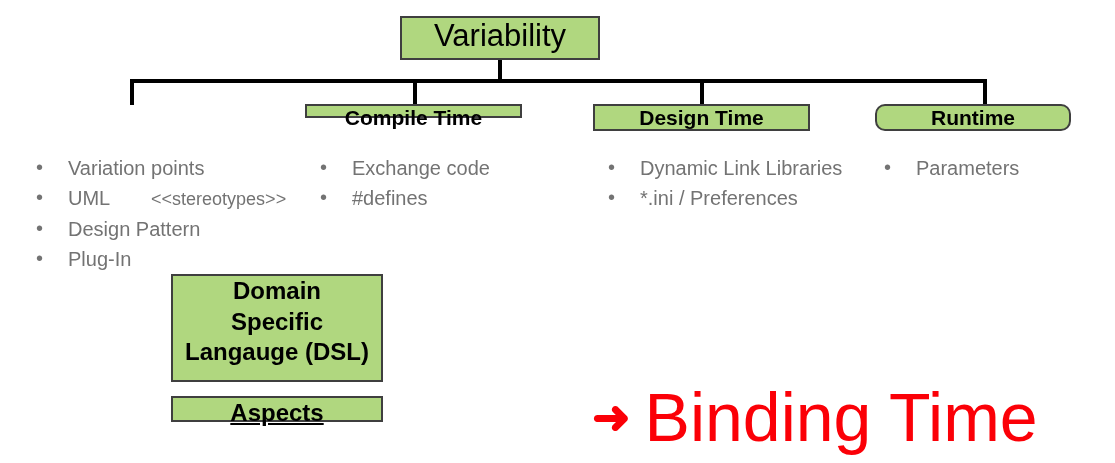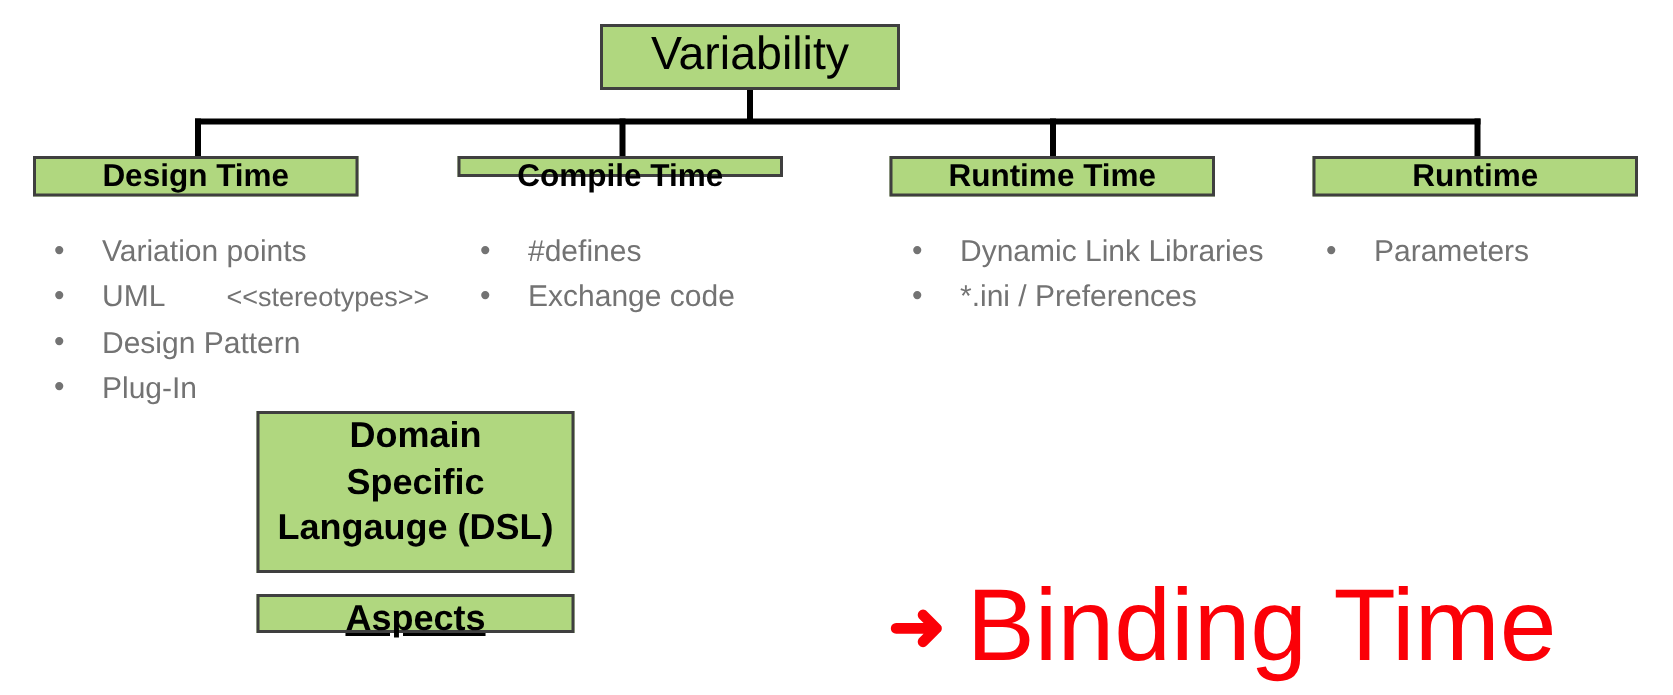--- a/index.html
+++ b/index.html
@@ -110,46 +110,43 @@
     <span>Variability</span>
   </div>
 
   <div class="line vline" style="left:498px; top:60px; height:21px;"></div>
   <div class="line hline" style="left:130px; top:79px; width:857px;"></div>
   <div class="line vline" style="left:130px; top:79px; height:26px;"></div>
   <div class="line vline" style="left:413px; top:79px; height:26px;"></div>
   <div class="line vline" style="left:700px; top:79px; height:26px;"></div>
   <div class="line vline" style="left:983px; top:79px; height:26px;"></div>
 
-  <div class="gbox head" style="left:22px; top:104px; width:217px; height:27px;">
-    <span>Design Time</span>
-  </div>
   <div class="gbox head" style="left:305px; top:104px; width:217px; height:14px;">
     <span>Compile Time</span>
   </div>
   <div class="gbox head" style="left:593px; top:104px; width:217px; height:27px;">
-    <span>Runtime Time</span>
+    <span>Design Time</span>
   </div>
-  <div class="gbox head" style="left:875px; top:104px; width:217px; height:27px;">
+  <div class="gbox head" style="left:875px; top:104px; width:196px; height:27px;border-radius:10px;">
     <span>Runtime</span>
   </div>
 
   <div class="col" style="left:28px; top:154px; width:285px;">
     <ul class="blist">
       <li><span>Variation points</span></li>
       <li><span>UML </span><span class="small">&lt;&lt;stereotypes&gt;&gt;</span></li>
       <li><span>Design Pattern</span></li>
       <li><span>Plug-In</span></li>
     </ul>
   </div>
 
   <div class="col" style="left:312px; top:154px; width:270px;">
     <ul class="blist">
+      <li><span>Exchange code</span></li>
       <li><span>#defines</span></li>
-      <li><span>Exchange code</span></li>
     </ul>
   </div>
 
   <div class="col" style="left:876px; top:154px; width:230px;">
     <ul class="blist">
       <li><span>Parameters</span></li>
     </ul>
   </div>
 
   <div class="col" style="left:600px; top:154px; width:258px;">

